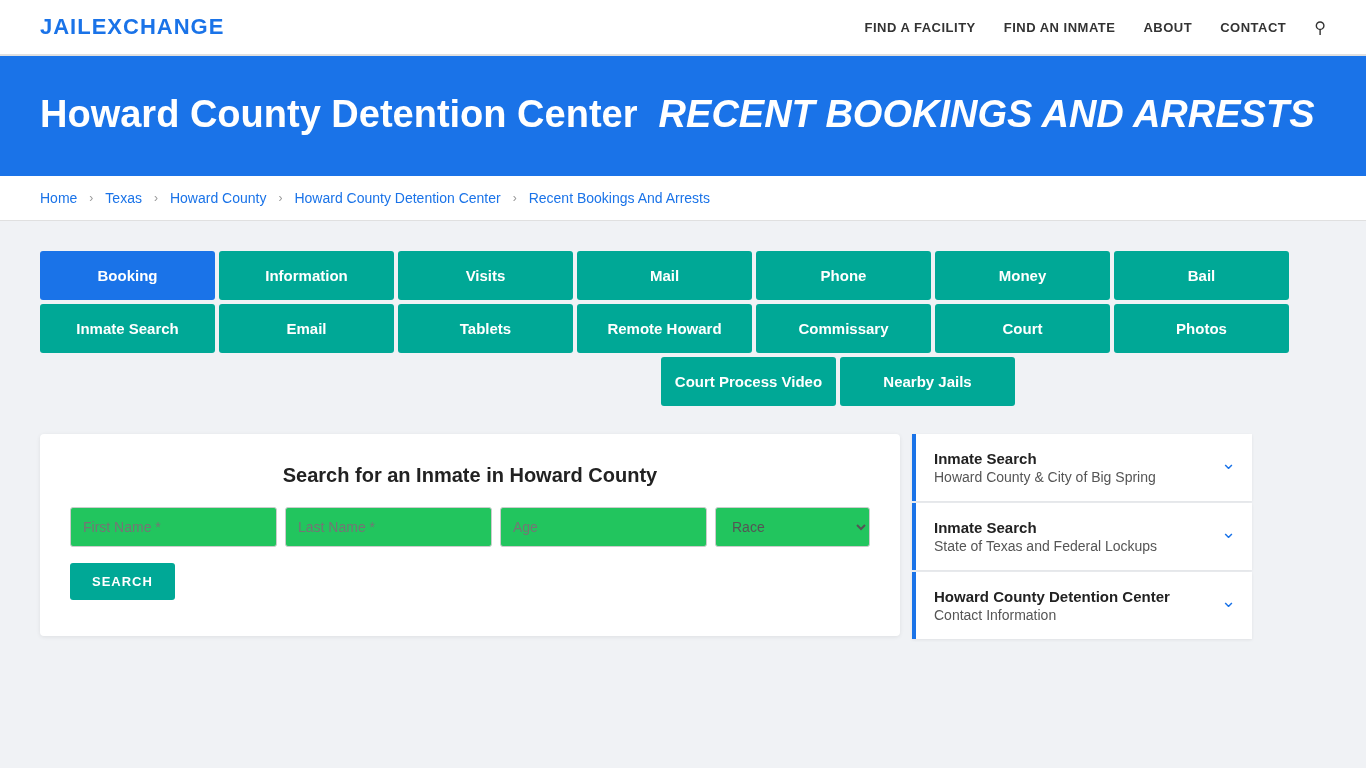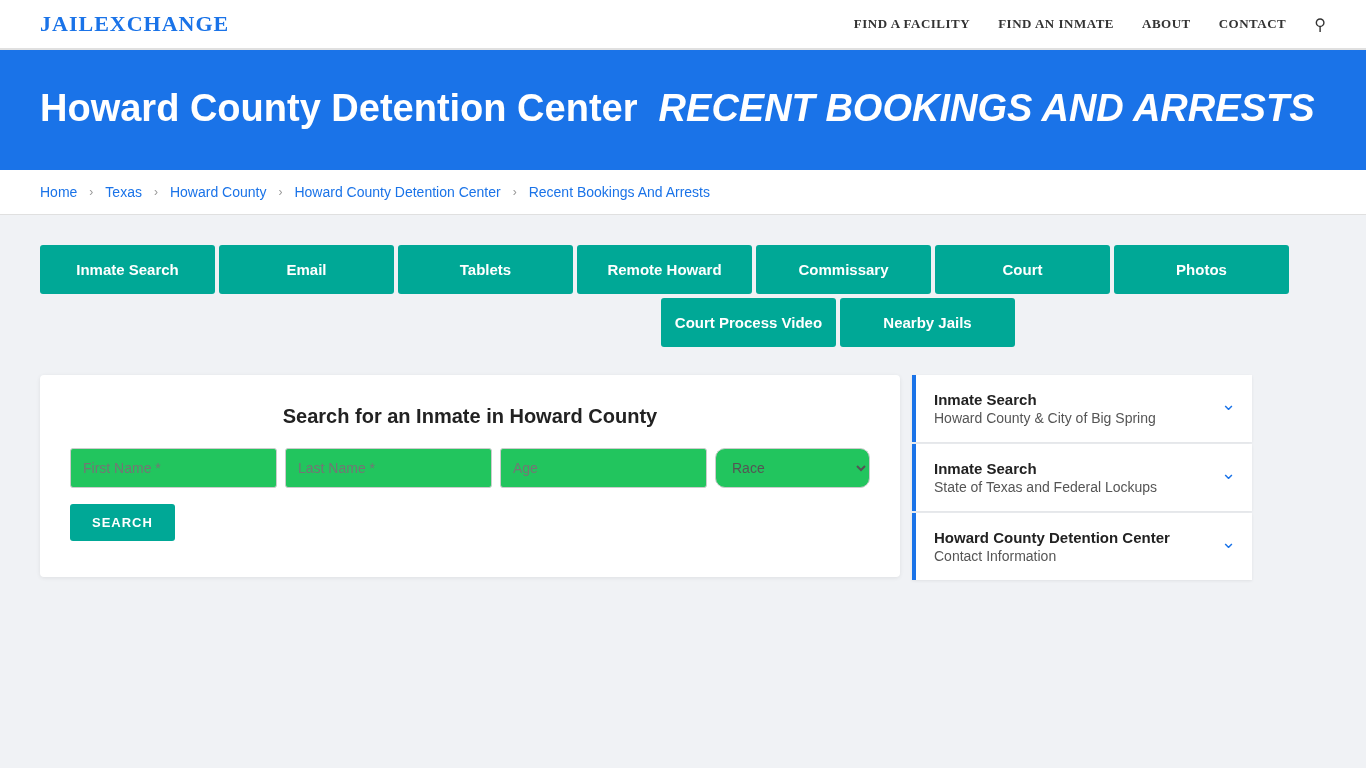--- a/index.html
+++ b/index.html
@@ -3,25 +3,24 @@
   <meta charset="utf-8">
   <style>
     * { box-sizing: border-box; margin: 0; padding: 0; }
     body { font-family: Arial, sans-serif; background: #f0f2f5; color: #333; }
 
     
     .header {
       background: #fff;
       border-bottom: 2px solid #e0e0e0;
       padding: 0 40px;
-      height: 50px;
+      height: 56px;
       display: flex;
       align-items: center;
       justify-content: space-between;
-      font-family: Liberation Serif, serif;
     }
     .logo {
       font-size: 22px;
       font-weight: 900;
       letter-spacing: 1px;
       color: #1a1a1a;
       text-transform: uppercase;
     }
     .logo span {
       color: #1a73e8;
@@ -151,21 +150,20 @@
       border: 1px solid #ccc;
       border-radius: 3px;
       padding: 10px 12px;
       font-size: 14px;
       color: #555;
       flex: 1;
       background: #22c55e;
     }
     .search-fields select {
       appearance: auto;
-      border-radius: 10px;
     }
     .search-btn {
       background: #00a896;
       color: #fff;
       border: none;
       border-radius: 3px;
       padding: 11px 22px;
       font-size: 13px;
       font-weight: 700;
       letter-spacing: 1px;
@@ -236,20 +234,29 @@
   <a href="#">Howard County</a>
   <span class="sep">›</span>
   <a href="#">Howard County Detention Center</a>
   <span class="sep">›</span>
   <span class="current">Recent Bookings And Arrests</span>
 </nav>
 
 <div class="main">
 
   <div class="btn-grid">
+    <div class="btn-row">
+      <button class="grid-btn active">Booking</button>
+      <button class="grid-btn">Information</button>
+      <button class="grid-btn">Visits</button>
+      <button class="grid-btn">Mail</button>
+      <button class="grid-btn">Phone</button>
+      <button class="grid-btn">Money</button>
+      <button class="grid-btn">Bail</button>
+    </div>
     <div class="btn-row">
       <button class="grid-btn">Inmate Search</button>
       <button class="grid-btn">Email</button>
       <button class="grid-btn">Tablets</button>
       <button class="grid-btn">Remote Howard</button>
       <button class="grid-btn">Commissary</button>
       <button class="grid-btn">Court</button>
       <button class="grid-btn">Photos</button>
     </div>
     <div class="btn-row row3">

